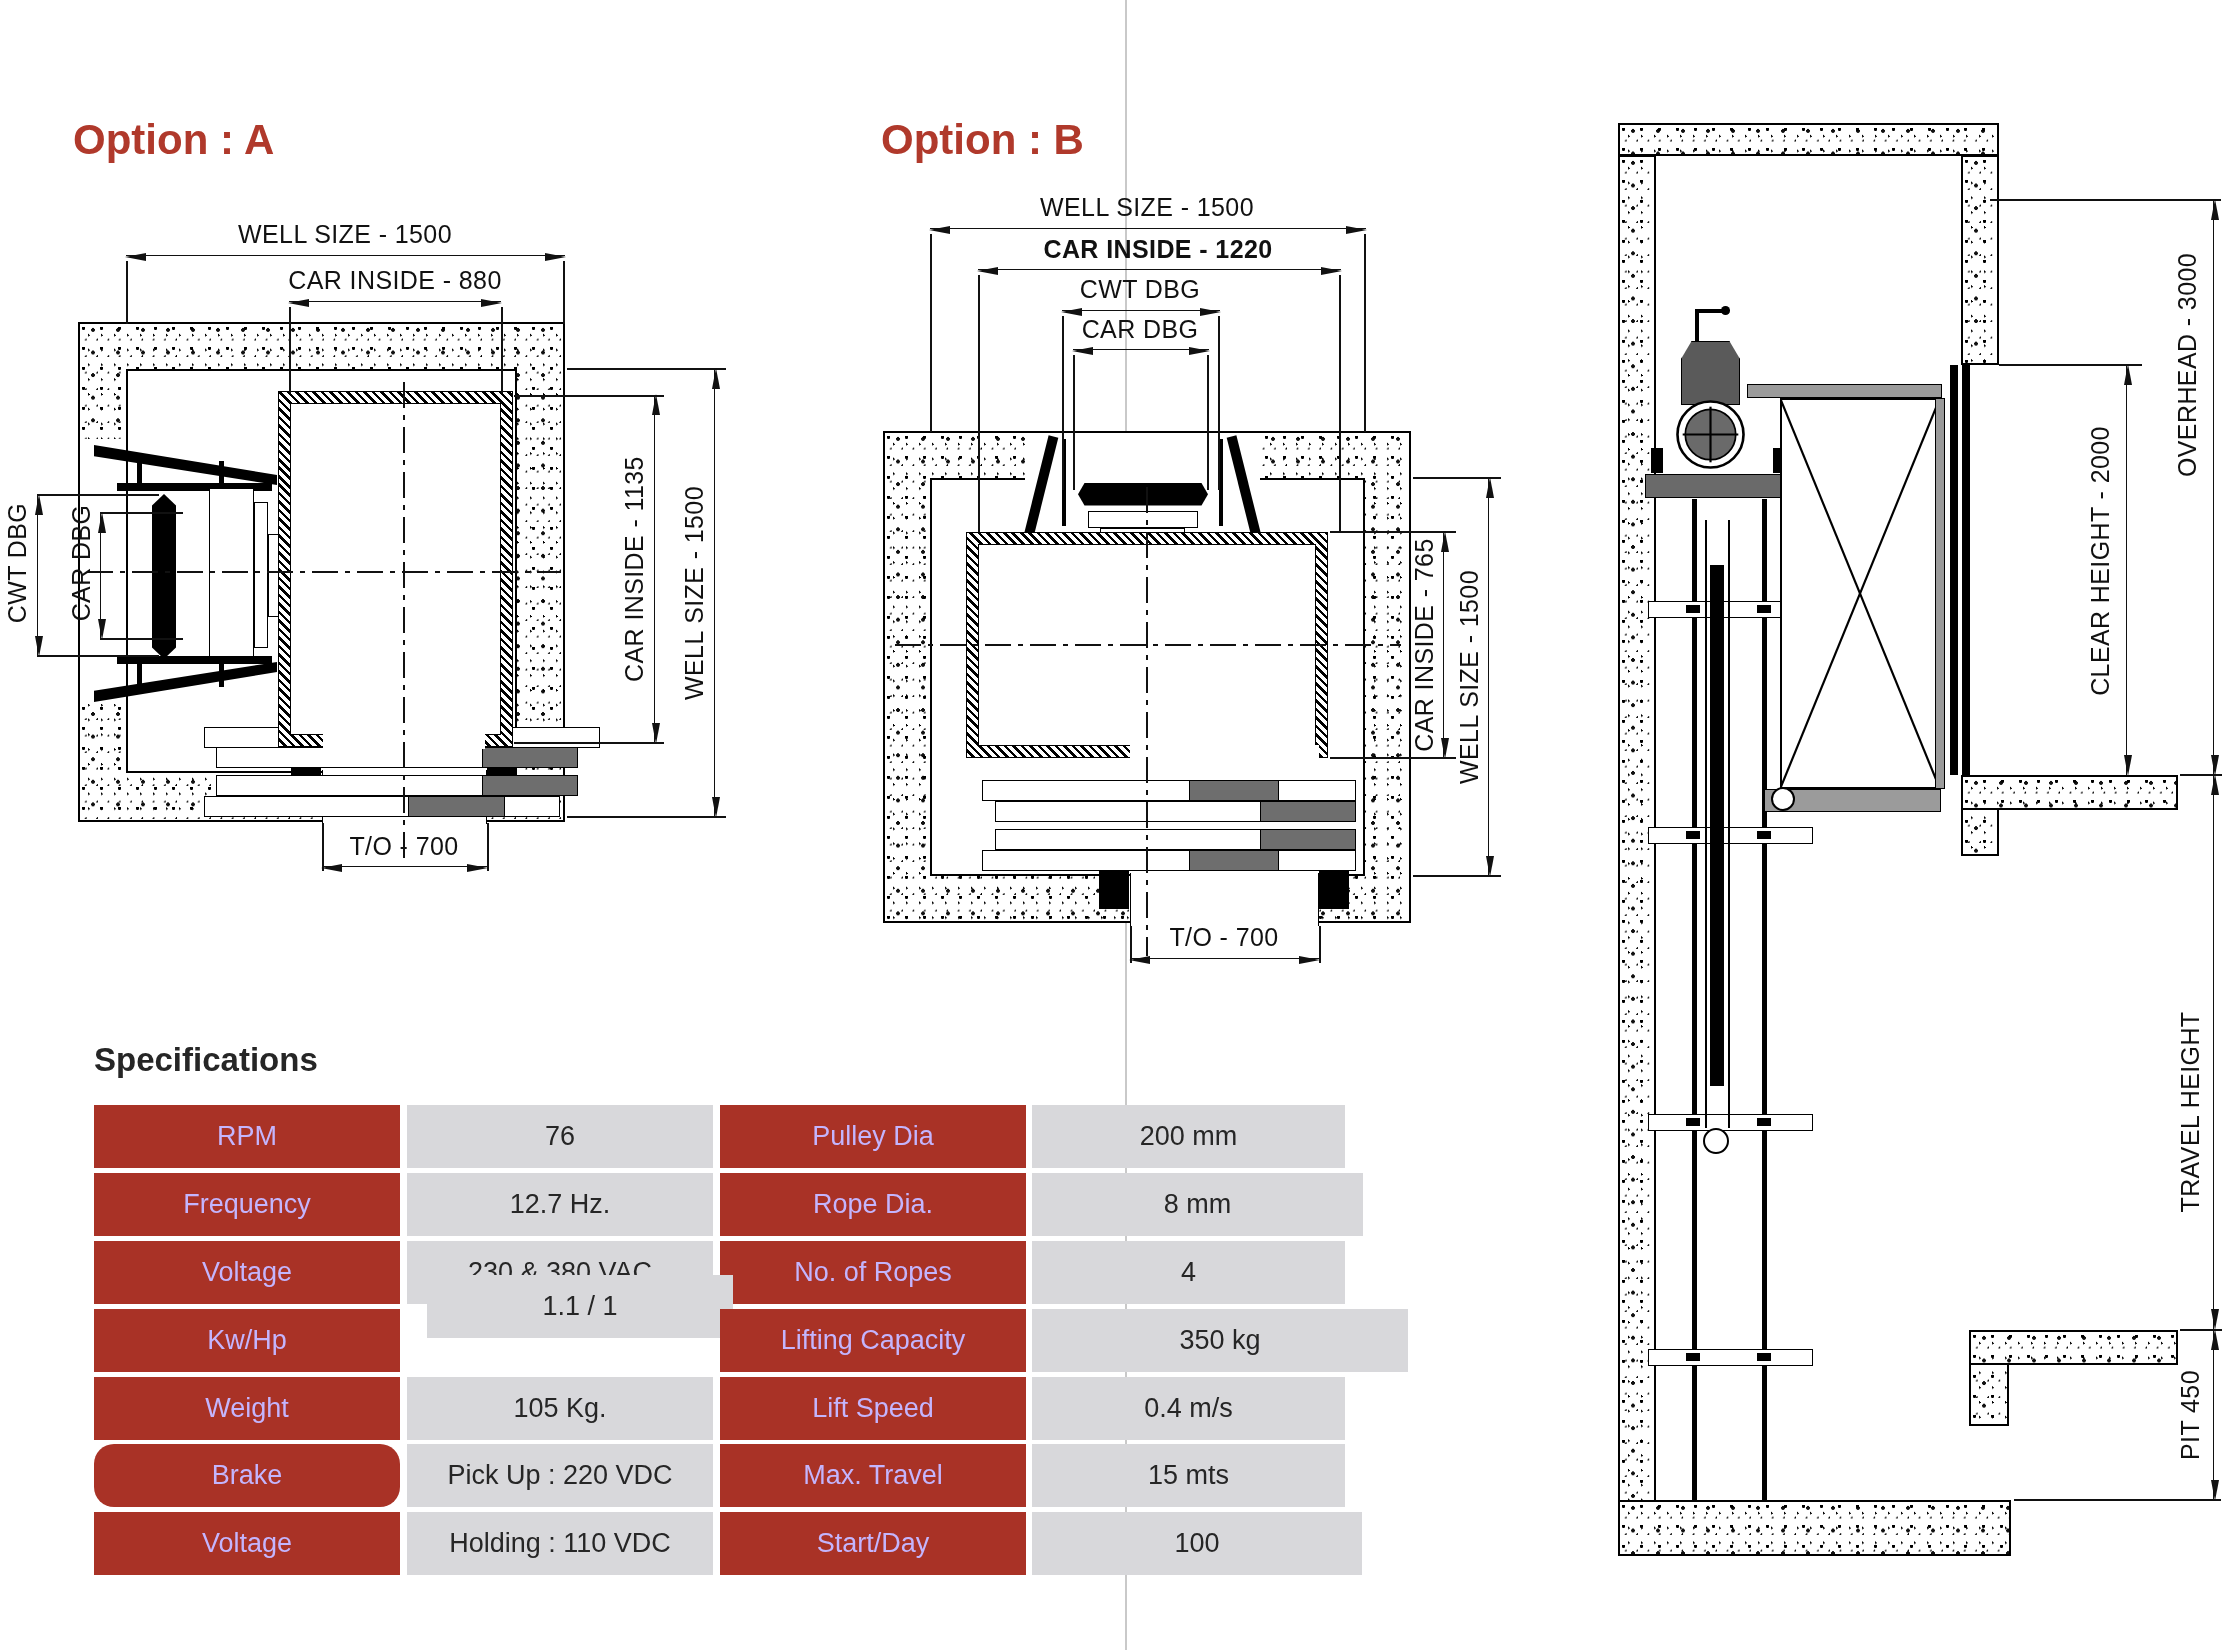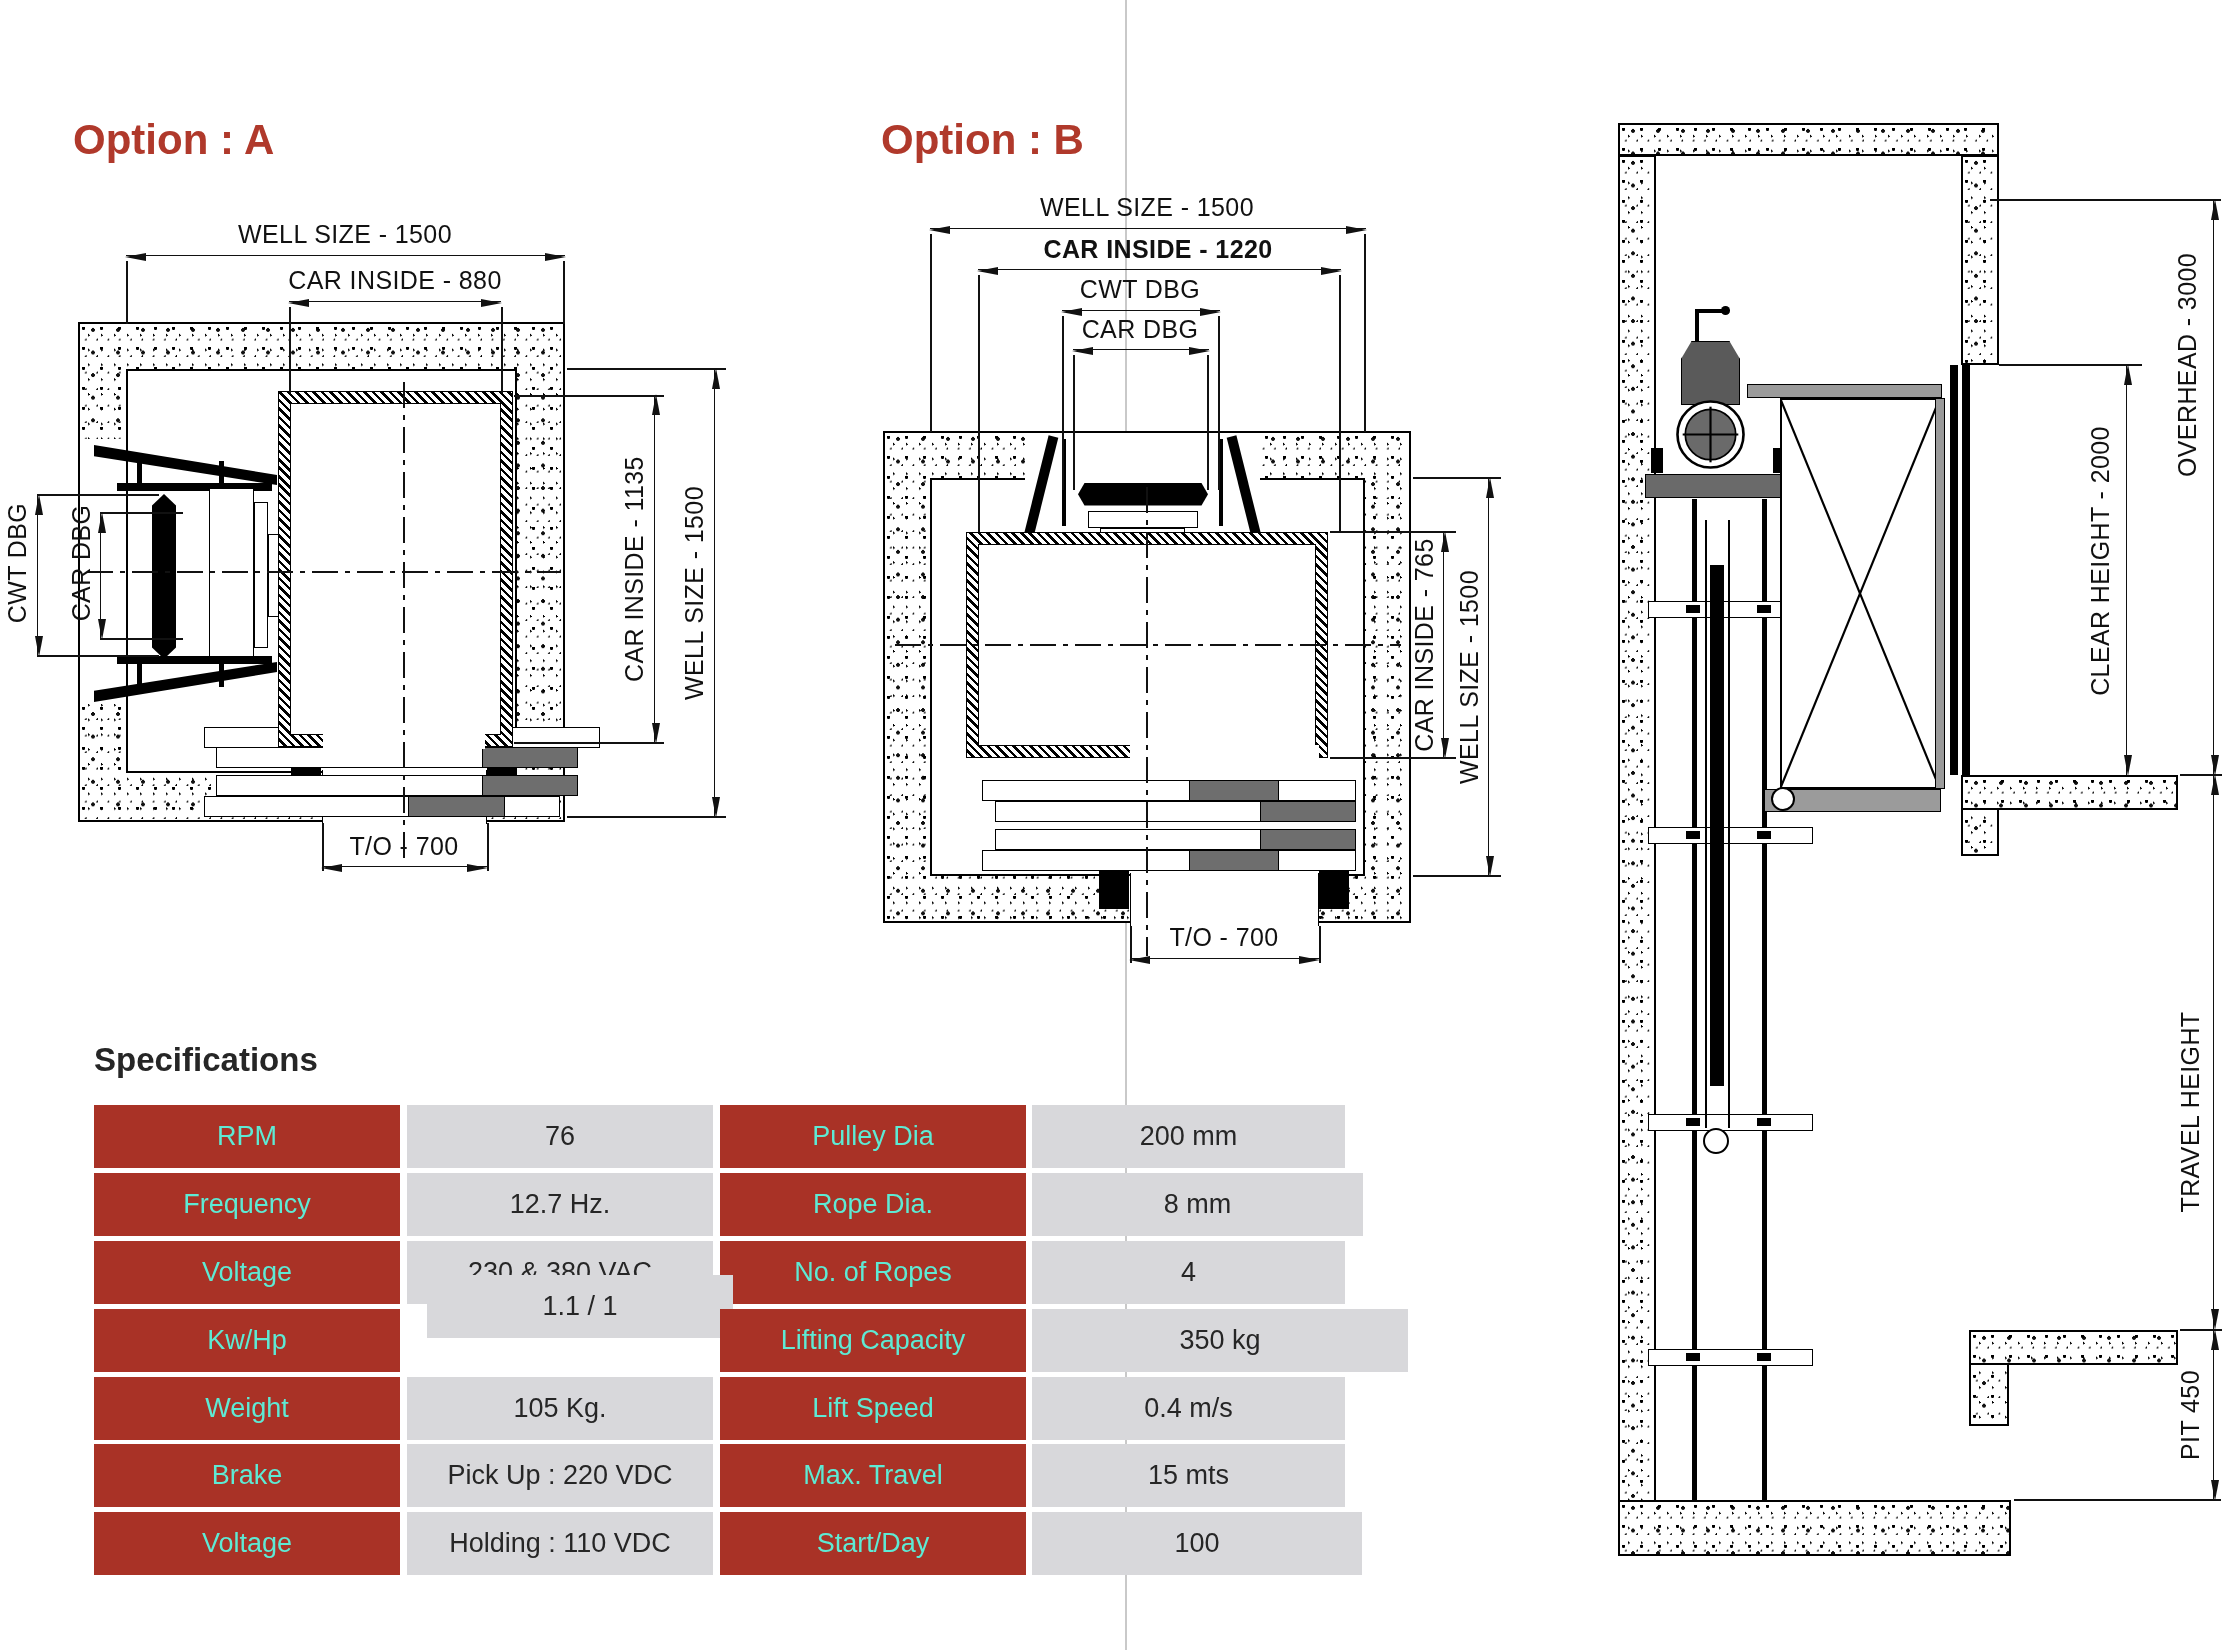--- a/index.html
+++ b/index.html
@@ -45,21 +45,21 @@
   .opt-title { position:absolute; font-size:42px; font-weight:bold; color:#b0392b; }
   .sillw { position:absolute; height:21px; background:#fff; border:1.7px solid #000; }
   .sillg { position:absolute; height:21px; background:#6e6e6e; border:1.7px solid #000; }
   .jamb { position:absolute; width:30px; height:43px; background:#000; }
   .bracket { position:absolute; left:1648px; width:165px; height:17.4px; background:#fff; border:1.7px solid #000; }
   .bracket::before, .bracket::after { content:""; position:absolute; top:2.6px; width:14px; height:8.7px; background:#000; }
   .bracket::before { left:37px; } .bracket::after { left:108px; }
   
   .spec-title { position:absolute; left:94px; top:1041px; font-size:33px; font-weight:bold; color:#262626; }
   .cell { position:absolute; height:63px; line-height:63px; text-align:center; font-size:27px; }
-  .cell.red { background:#a93226; color:#5eead4; }
+  .cell.red { background:#a93226; color:#c4b5fd; }
   .cell.gray { background:#d8d8db; color:#262626; }
   .divider { position:absolute; left:1125px; top:0; width:1.7px; height:1650px; background:#c9c9c9; }
 </style>
 </head>
 <body>
 
 <div class="divider"></div>
 
 <section>
   <div class="opt-title" style="left:73px;top:116px;">Option : A</div>
@@ -291,21 +291,21 @@
   <div class="cell red" style="left:94px;top:1309px;width:306px;">Kw/Hp</div>
   <div class="cell gray" style="left:407px;top:1275px;width:306px;margin-left:20px;">1.1 / 1</div>
   <div class="cell red" style="left:720px;top:1309px;width:306px;">Lifting Capacity</div>
   <div class="cell gray" style="left:1032px;top:1309px;width:376px;">350 kg</div>
 
   <div class="cell red" style="left:94px;top:1377px;width:306px;">Weight</div>
   <div class="cell gray" style="left:407px;top:1377px;width:306px;">105 Kg.</div>
   <div class="cell red" style="left:720px;top:1377px;width:306px;">Lift Speed</div>
   <div class="cell gray" style="left:1032px;top:1377px;width:313px;">0.4 m/s</div>
 
-  <div class="cell red" style="left:94px;top:1444px;width:306px;">Brake</div>
+  <div class="cell red" style="left:94px;top:1444px;width:306px;border-radius:20px;">Brake</div>
   <div class="cell gray" style="left:407px;top:1444px;width:306px;">Pick Up : 220 VDC</div>
   <div class="cell red" style="left:720px;top:1444px;width:306px;">Max. Travel</div>
   <div class="cell gray" style="left:1032px;top:1444px;width:313px;">15 mts</div>
 
   <div class="cell red" style="left:94px;top:1512px;width:306px;">Voltage</div>
   <div class="cell gray" style="left:407px;top:1512px;width:306px;">Holding : 110 VDC</div>
   <div class="cell red" style="left:720px;top:1512px;width:306px;">Start/Day</div>
   <div class="cell gray" style="left:1032px;top:1512px;width:330px;">100</div>
 </section>
 

